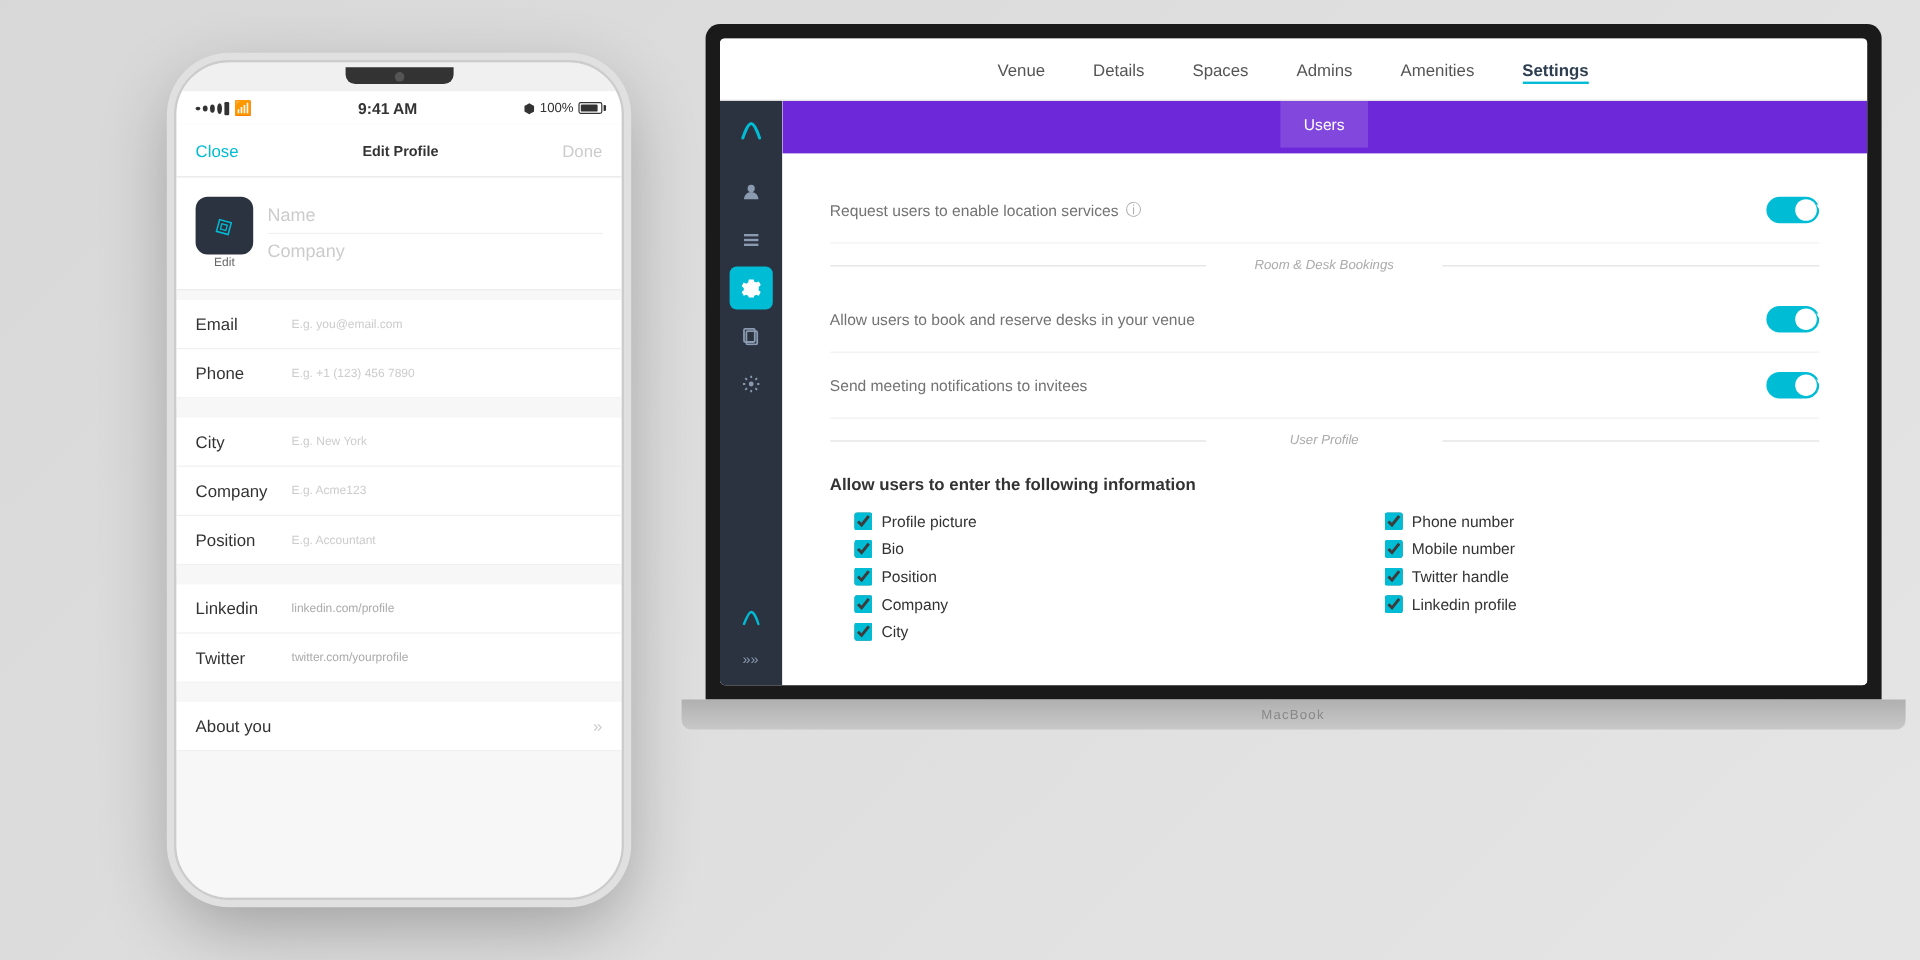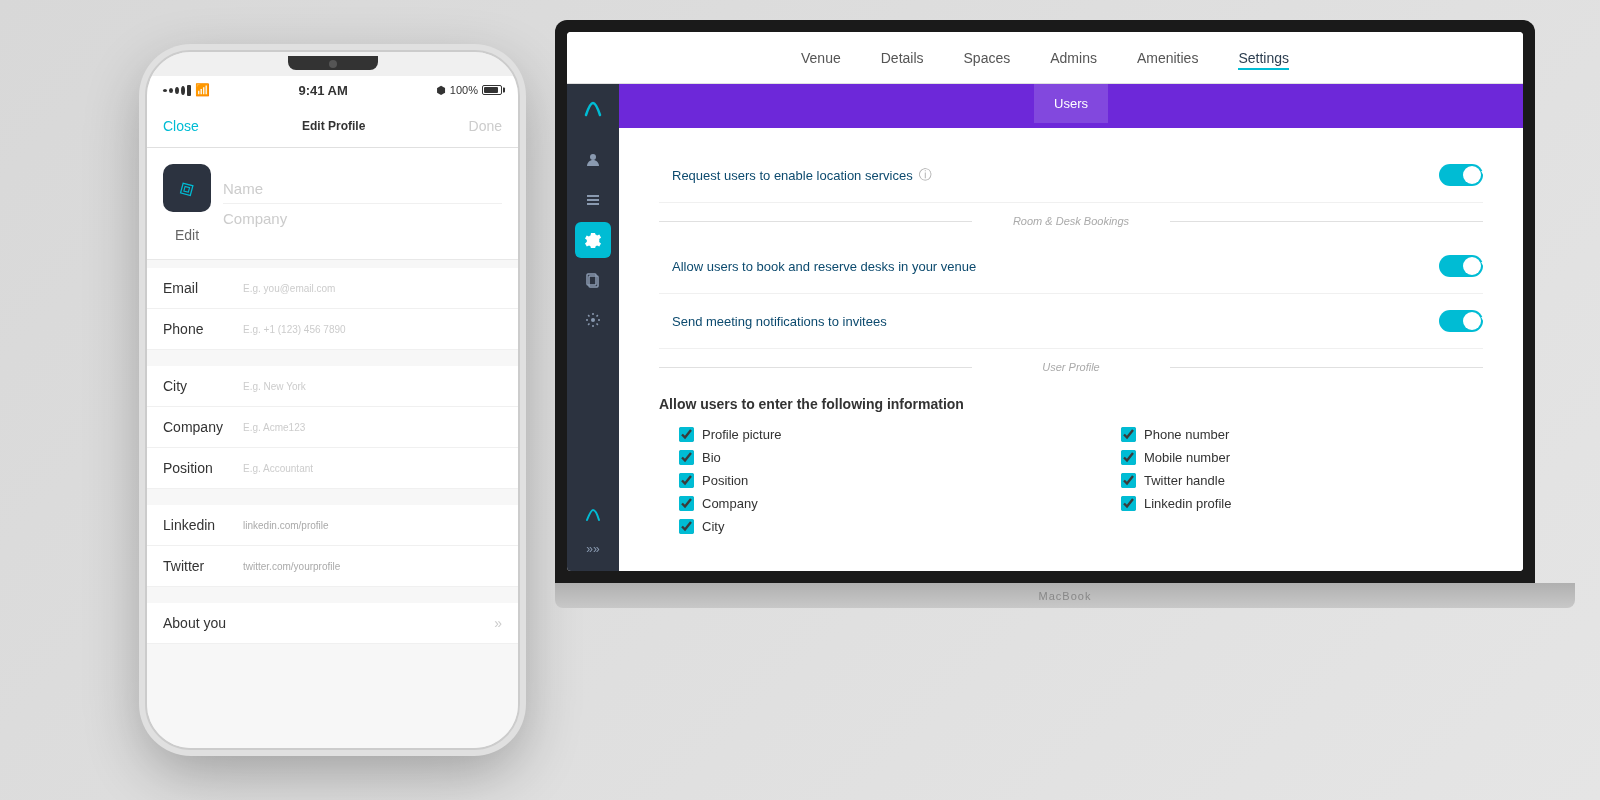--- a/index.html
+++ b/index.html
@@ -24,20 +24,21 @@
 
     
     .macbook {
       position: absolute;
       left: 555px;
       top: 0;
       width: 1045px;
       height: 588px;
       display: flex;
       flex-direction: column;
+      align-items: center;
     }
 
     .macbook-screen-bezel {
       width: 980px;
       height: 640px;
       background: #1a1a1a;
       border-radius: 12px 12px 0 0;
       padding: 12px;
       position: relative;
       top: 20px;
@@ -94,21 +95,21 @@
 
     .nav-item {
       font-size: 14px;
       color: #555;
       cursor: pointer;
       padding: 4px 0;
     }
 
     .nav-item.active {
       color: #2c3e50;
-      font-weight: 400;
+      font-weight: 700;
       border-bottom: 2px solid #00bcd4;
       padding-bottom: 2px;
     }
 
     
     .content-area {
       display: flex;
       flex: 1;
       overflow: hidden;
     }
@@ -211,22 +212,21 @@
     .setting-row {
       display: flex;
       align-items: center;
       justify-content: space-between;
       padding: 16px 0;
       border-bottom: 1px solid #f0f0f0;
     }
 
     .setting-label {
       font-size: 13px;
-      color: #0c4a6e;
-      margin-left: 13px;
+      color: #737373;
     }
 
     .section-divider {
       text-align: center;
       font-size: 11px;
       color: #aaa;
       padding: 12px 0;
       position: relative;
       font-style: italic;
     }
@@ -446,23 +446,23 @@
       justify-content: center;
     }
 
     .iphone-avatar-icon {
       font-size: 22px;
       color: #00bcd4;
       transform: rotate(15deg);
     }
 
     .iphone-avatar-edit {
-      font-size: 14px;
+      font-size: 10px;
       color: #666;
-      margin-top: 15px;
+      margin-top: 2px;
     }
 
     .iphone-name-fields {
       flex: 1;
     }
 
     .iphone-field-placeholder {
       display: block;
       color: #ccc;
       font-size: 15px;

